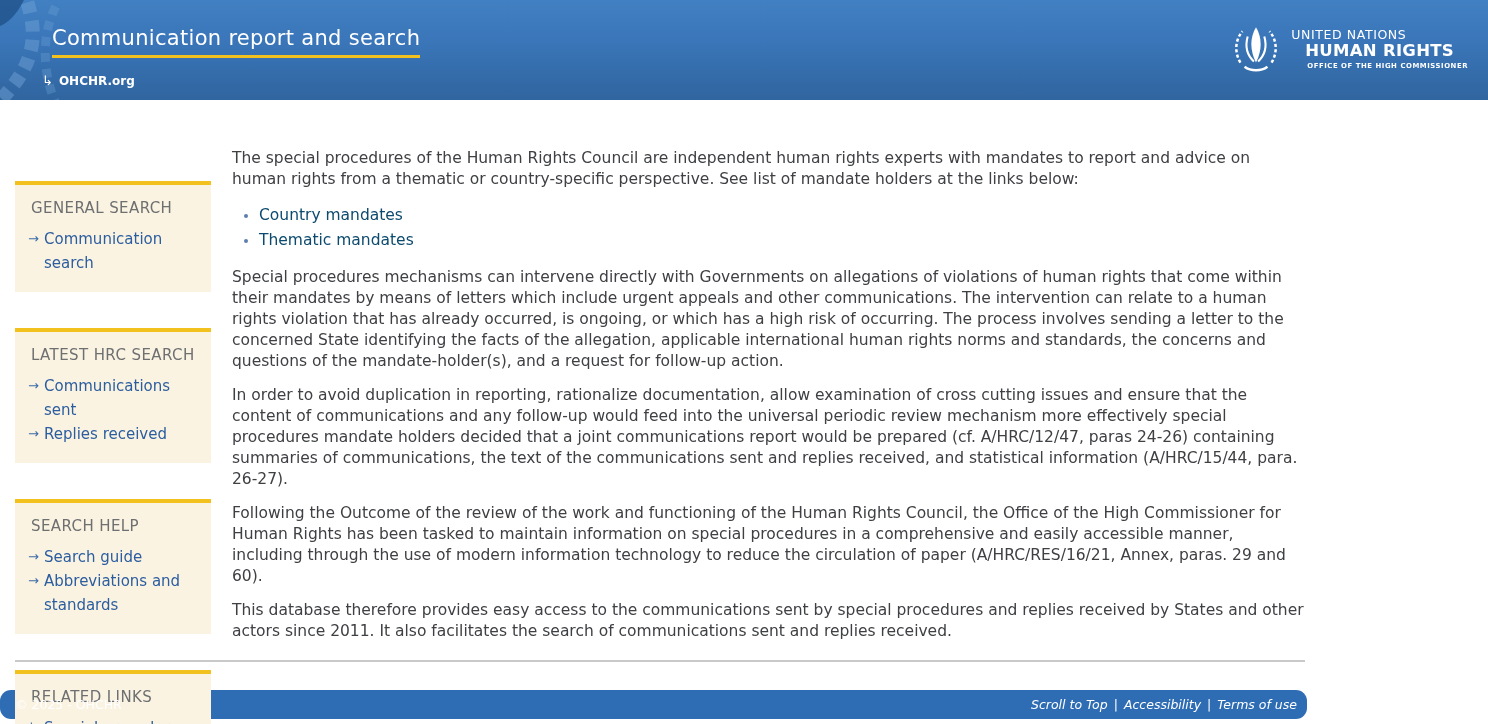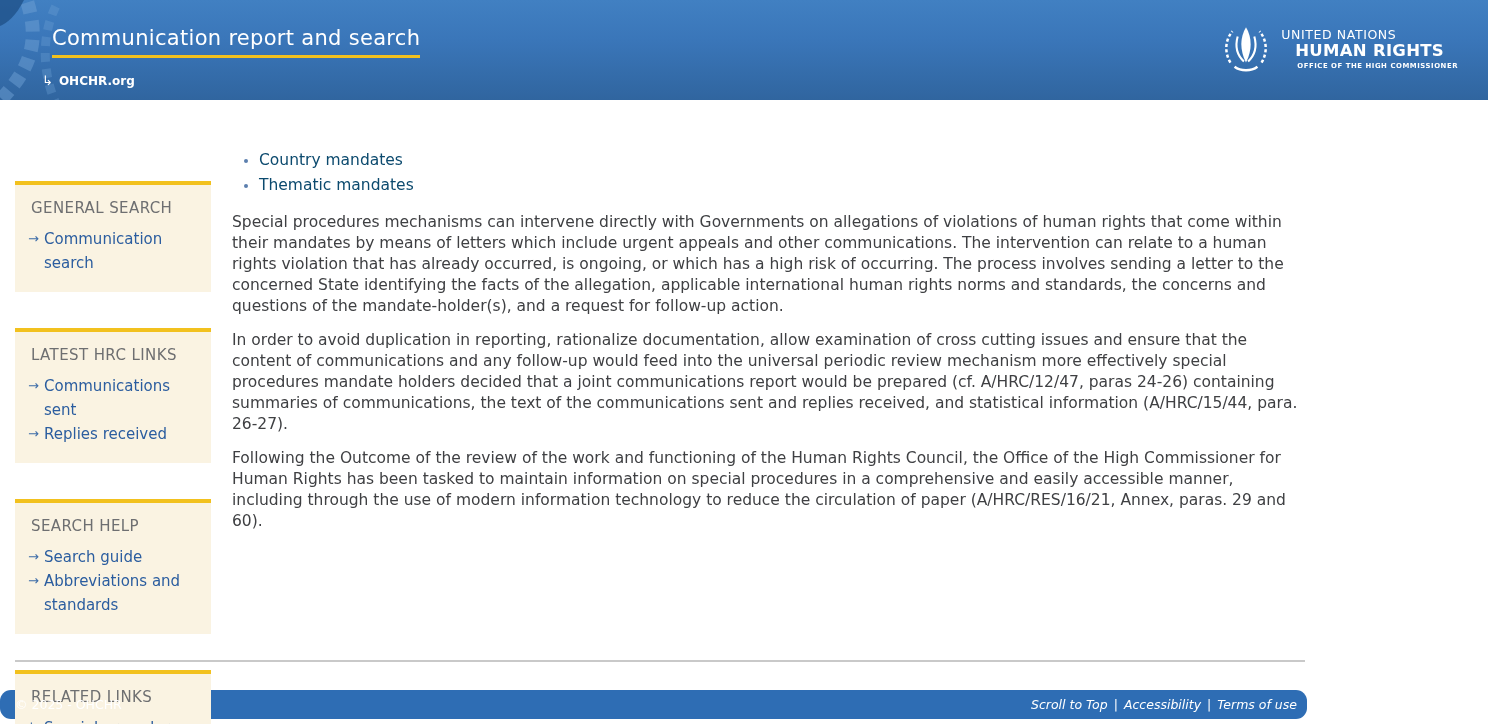--- a/index.html
+++ b/index.html
@@ -22,21 +22,21 @@
     font-size: 21px; font-weight: 400; letter-spacing: 0.3px;
     color: #ffffff; padding-bottom: 5px; border-bottom: 3px solid #f2c11e;
   }
   .home-link {
     position: absolute; left: 42px; top: 73px;
     display: flex; align-items: center; gap: 6px;
     font-size: 12px; font-weight: bold; color: #ffffff; cursor: pointer;
   }
   .home-link .icon { font-size: 13px; font-weight: 400; }
   .logo {
-    position: absolute; right: 30px; top: 23px;
+    position: absolute; right: 20px; top: 23px;
     display: flex; align-items: center; gap: 9px;
   }
   .logo-text { line-height: 1; }
   .logo-l1 { font-size: 12.5px; letter-spacing: 0.6px; margin-bottom: 2px; }
   .logo-l2 { font-size: 16.5px; font-weight: bold; letter-spacing: 0.3px; margin-bottom: 3px; text-align: center; }
   .logo-l3 { font-size: 6.9px; font-weight: bold; letter-spacing: 0.55px; margin-left: 16px; }
 
   
   .container {
     display: flex; width: 1307px; height: 560px;
@@ -123,21 +123,21 @@
 
     <section class="side-box">
       <h2 class="side-heading">GENERAL SEARCH</h2>
       <div class="side-link">
         <span class="arr">→</span>
         <span class="lbl">Communication search</span>
       </div>
     </section>
 
     <section class="side-box">
-      <h2 class="side-heading">LATEST HRC LINKS</h2>
+      <h2 class="side-heading">LATEST HRC SEARCH</h2>
       <div class="side-link">
         <span class="arr">→</span>
         <span class="lbl">Communications sent</span>
       </div>
       <div class="side-link">
         <span class="arr">→</span>
         <span class="lbl">Replies received</span>
       </div>
     </section>
 
@@ -157,31 +157,33 @@
       <h2 class="side-heading">RELATED LINKS</h2>
       <div class="side-link">
         <span class="arr">↳</span>
         <span class="lbl">Special procedure comprehensive</span>
       </div>
     </section>
 
   </aside>
 
   <main class="main">
+    <p>The special procedures of the Human Rights Council are independent human rights experts with mandates to report and advice on human rights from a thematic or country-specific perspective. See list of mandate holders at the links below:</p>
     <ul class="mandate-list">
       <li>
         <a>Country mandates</a>
       </li>
       <li>
         <a>Thematic mandates</a>
       </li>
     </ul>
     <p>Special procedures mechanisms can intervene directly with Governments on allegations of violations of human rights that come within their mandates by means of letters which include urgent appeals and other communications. The intervention can relate to a human rights violation that has already occurred, is ongoing, or which has a high risk of occurring. The process involves sending a letter to the concerned State identifying the facts of the allegation, applicable international human rights norms and standards, the concerns and questions of the mandate-holder(s), and a request for follow-up action.</p>
     <p>In order to avoid duplication in reporting, rationalize documentation, allow examination of cross cutting issues and ensure that the content of communications and any follow-up would feed into the universal periodic review mechanism more effectively special procedures mandate holders decided that a joint communications report would be prepared (cf. A/HRC/12/47, paras 24-26) containing summaries of communications, the text of the communications sent and replies received, and statistical information (A/HRC/15/44, para. 26-27).</p>
     <p>Following the Outcome of the review of the work and functioning of the Human Rights Council, the Office of the High Commissioner for Human Rights has been tasked to maintain information on special procedures in a comprehensive and easily accessible manner, including through the use of modern information technology to reduce the circulation of paper (A/HRC/RES/16/21, Annex, paras. 29 and 60).</p>
+    <p>This database therefore provides easy access to the communications sent by special procedures and replies received by States and other actors since 2011. It also facilitates the search of communications sent and replies received.</p>
   </main>
 </div>
 
 <hr class="divider">
 
 <footer class="footer">
   <span>© 2025 - OHCHR</span>
   <div class="footer-links">
     <a>Scroll to Top</a>
     <span class="sep">|</span>

